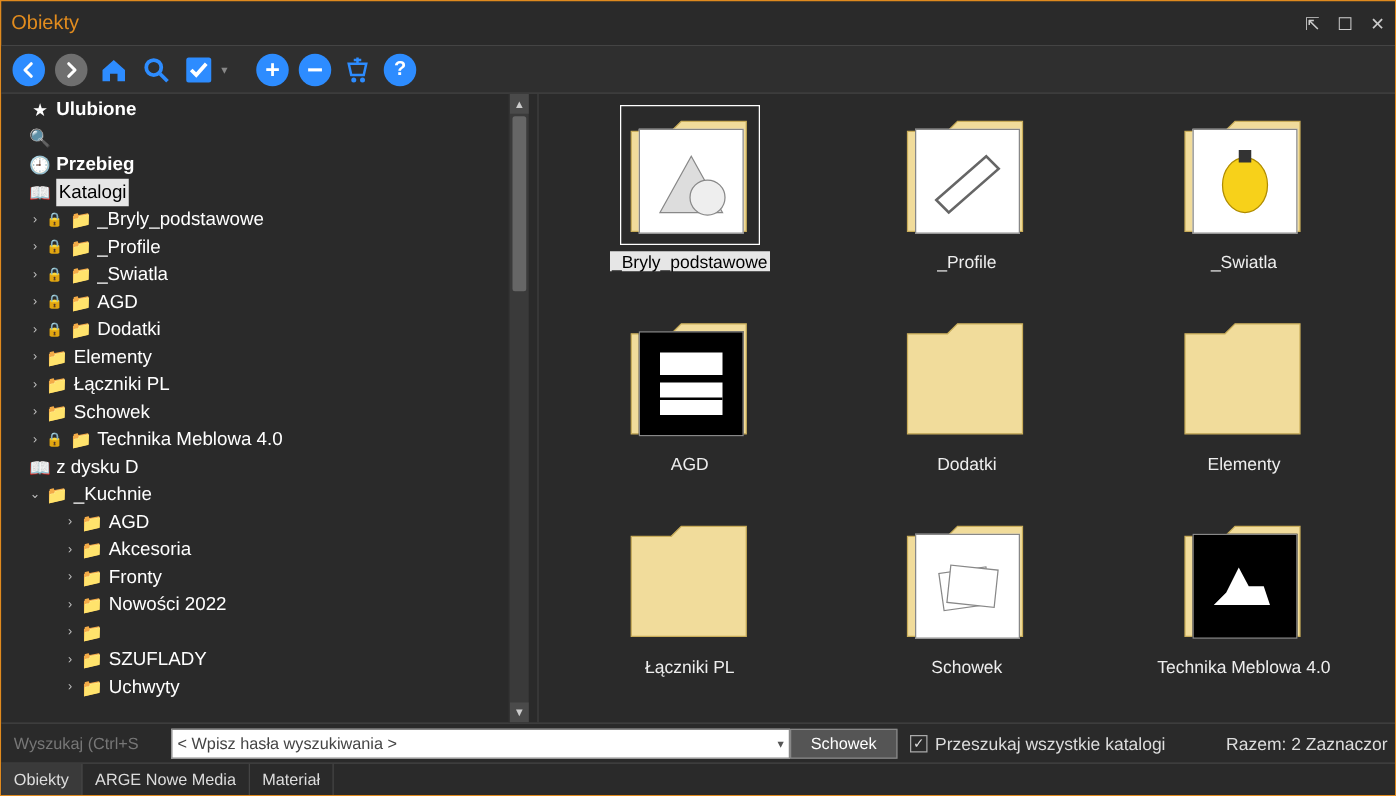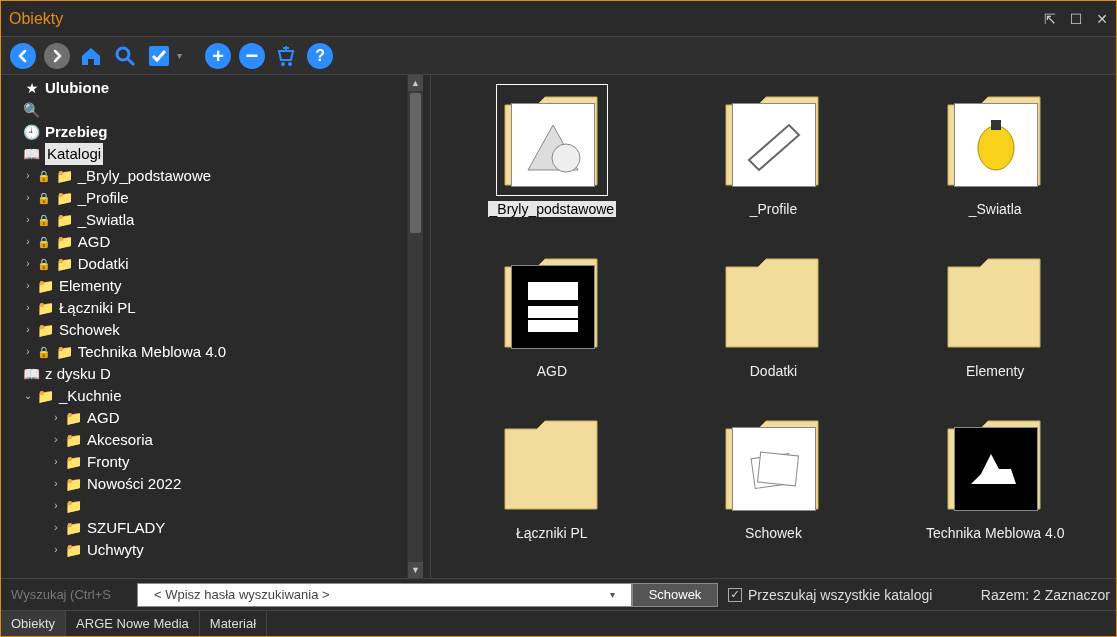--- a/index.html
+++ b/index.html
@@ -32,21 +32,21 @@
 .thumb-box { width: 110px; height: 110px; position: relative; }
 .folder-back { position: absolute; inset: 0; }
 .folder-back svg { width: 100%; height: 100%; }
 .inner-img { position: absolute; left: 14px; top: 18px; width: 84px; height: 84px; background: #fff; border: 1px solid #888; display: flex; align-items: center; justify-content: center; }
 .inner-img.black { background: #000; color: #fff; }
 .item-label { color: #eee; font-size: 14px; text-align: center; }
 .item.selected .thumb-box { outline: 1px solid #fff; }
 .item.selected .item-label { background: #e6e6e6; color: #000; padding: 0 2px; }
 .footer1 { height: 32px; border-top: 1px solid #444; display: flex; align-items: center; gap: 0; padding: 2px 6px; background: #2a2a2a; }
 .search-disabled { width: 130px; color: #777; font-size: 13px; padding-left: 4px; overflow: hidden; white-space: nowrap; }
-.combo { flex: 1; max-width: 495px; height: 24px; background: #fff; color: #444; display: flex; align-items: center; justify-content: space-between; padding: 0 16px; font-size: 13px; border: 1px solid #888; }
+.combo { flex: 1; max-width: 495px; height: 24px; background: #fff; color: #444; display: flex; align-items: center; justify-content: space-between; padding: 0 4px; font-size: 13px; border: 1px solid #888; }
 .btn { width: 86px; height: 24px; background: #555; border: 1px solid #888; color: #fff; font-size: 13px; display: flex; align-items: center; justify-content: center; }
 .chk { display: flex; align-items: center; gap: 6px; color: #ddd; font-size: 14px; margin-left: 10px; }
 .chkbox { width: 14px; height: 14px; border: 1px solid #aaa; display: flex; align-items: center; justify-content: center; font-size: 11px; color: #ddd; }
 .status-right { margin-left: auto; color: #ddd; font-size: 14px; white-space: nowrap; }
 .footer2 { height: 26px; border-top: 1px solid #444; display: flex; align-items: center; background: #2a2a2a; font-size: 13px; }
 .tab { padding: 0 10px; height: 100%; display: flex; align-items: center; color: #ddd; border-right: 1px solid #444; }
 .tab.active { background: #3a3a3a; }
 </style>
 </head>
 <body>

